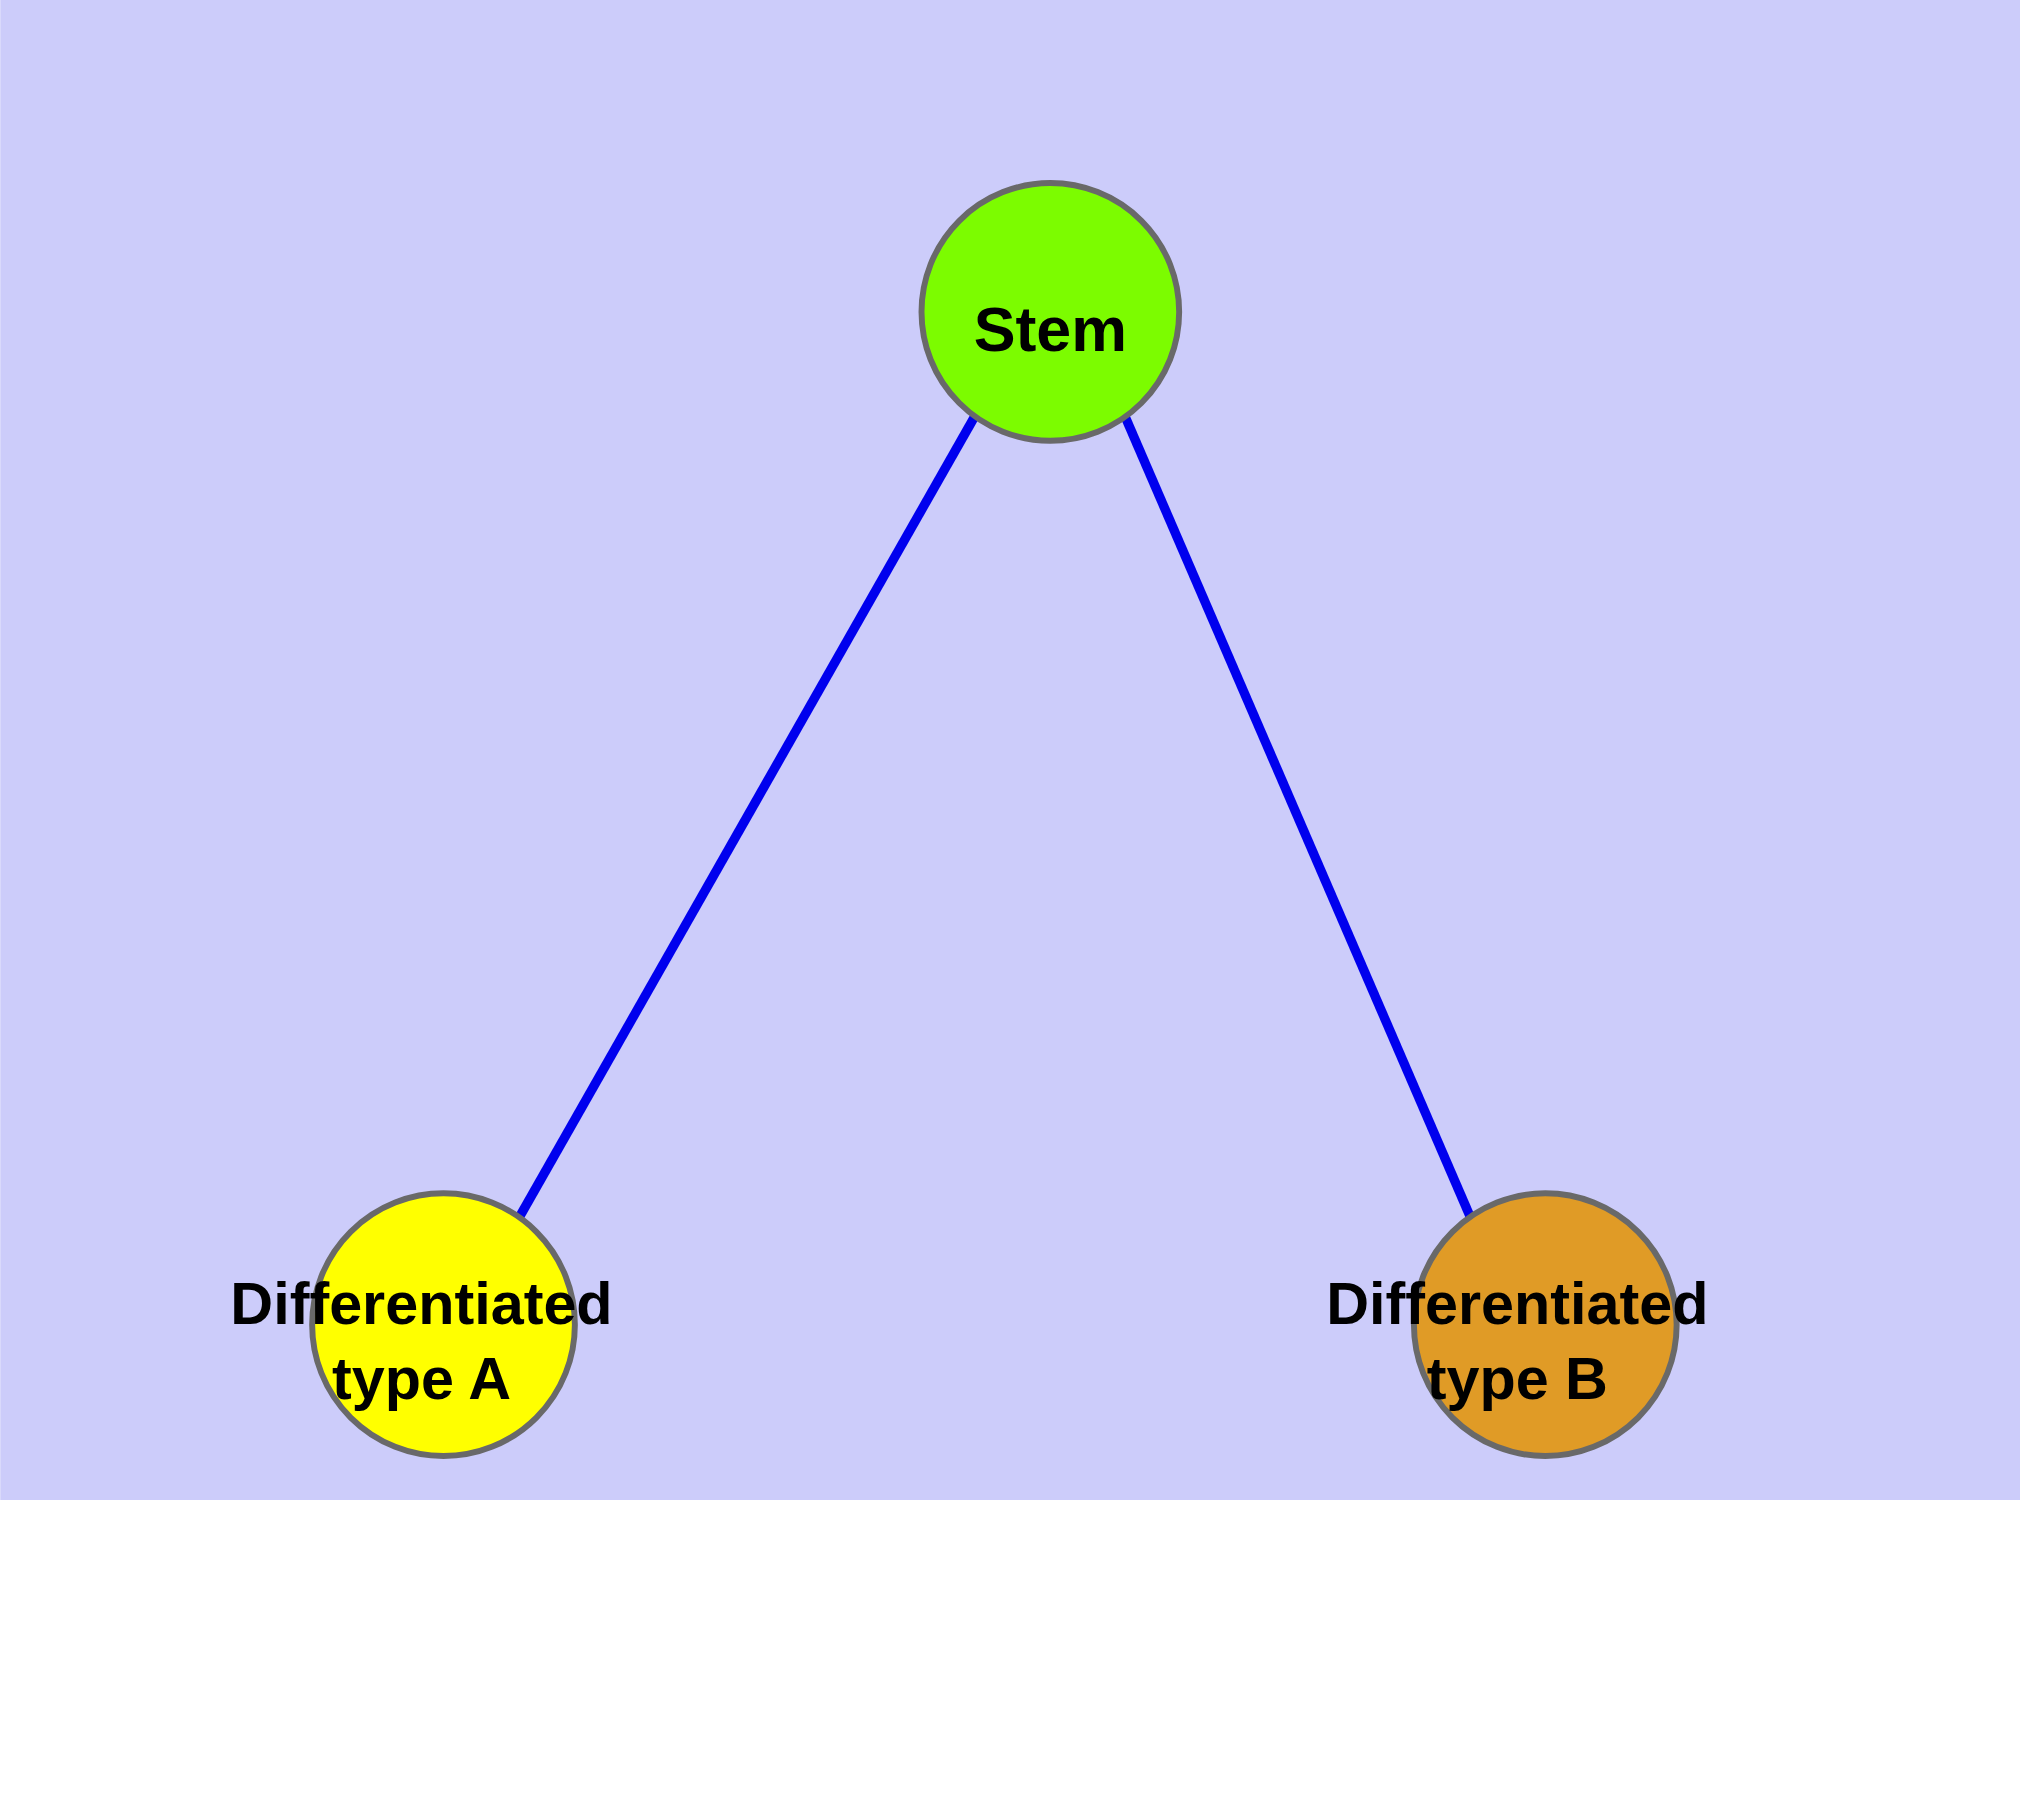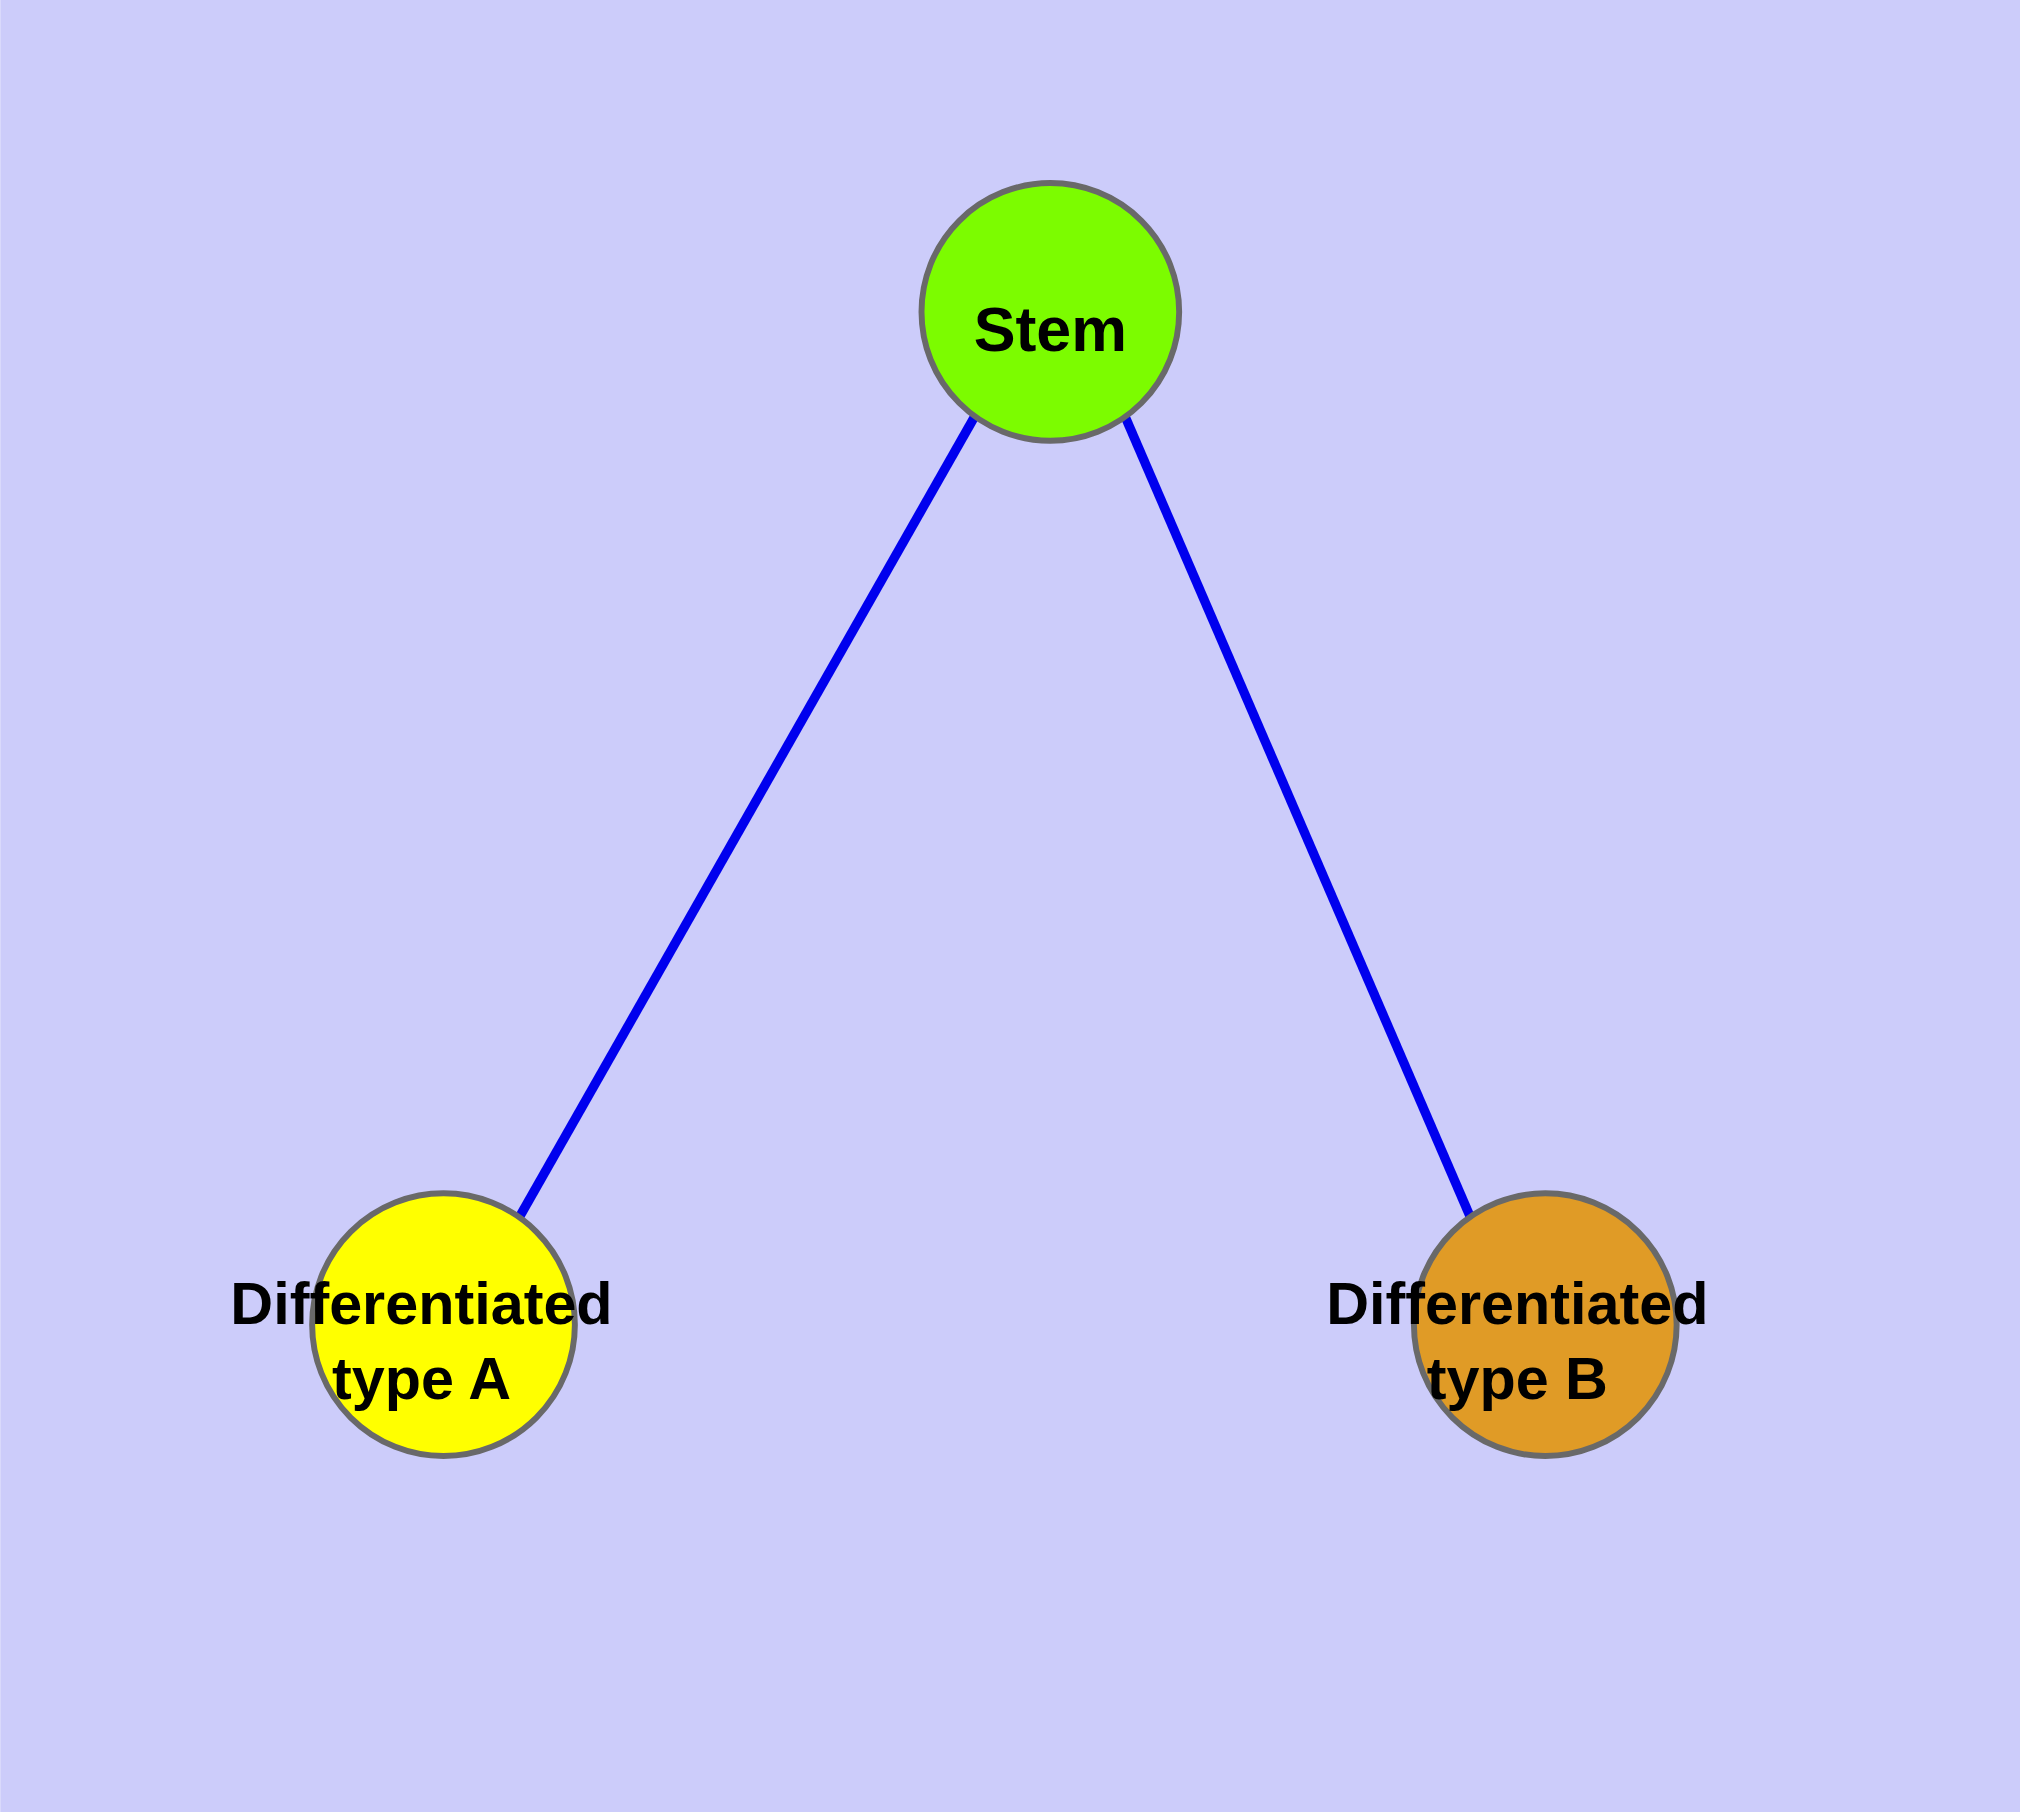--- a/index.html
+++ b/index.html
@@ -27,21 +27,21 @@
     font-weight: bold;
     fill: #000000;
     text-anchor: middle;
     dominant-baseline: middle;
     paint-order: normal;
   }
 </style>
 </head>
 <body>
 
-<div id="canvas" style="width: 2021px; height: 1812px;">
+<div id="canvas" style="width: 2021px; height: 1500px;">
   <svg id="graph-svg" viewBox="0 0 2384 2138" xmlns="http://www.w3.org/2000/svg" style="width: 2021px; height: 1812px;">
 
     <rect id="bg-rect" x="0" y="0" width="2384" height="2138" fill="#ccccfa"></rect>
 
     <g id="edges-layer">
         <line x1="1150" y1="491" x2="612" y2="1437" stroke="#0000ee" stroke-width="11" stroke-linecap="butt"></line>
         <line x1="1327" y1="491" x2="1735" y2="1437" stroke="#0000ee" stroke-width="11" stroke-linecap="butt"></line>
       </g>
     <g id="nodes-layer">
         <circle cx="1239" cy="368" r="152" fill="#7cfc00" stroke="#696969" stroke-width="7"></circle>

